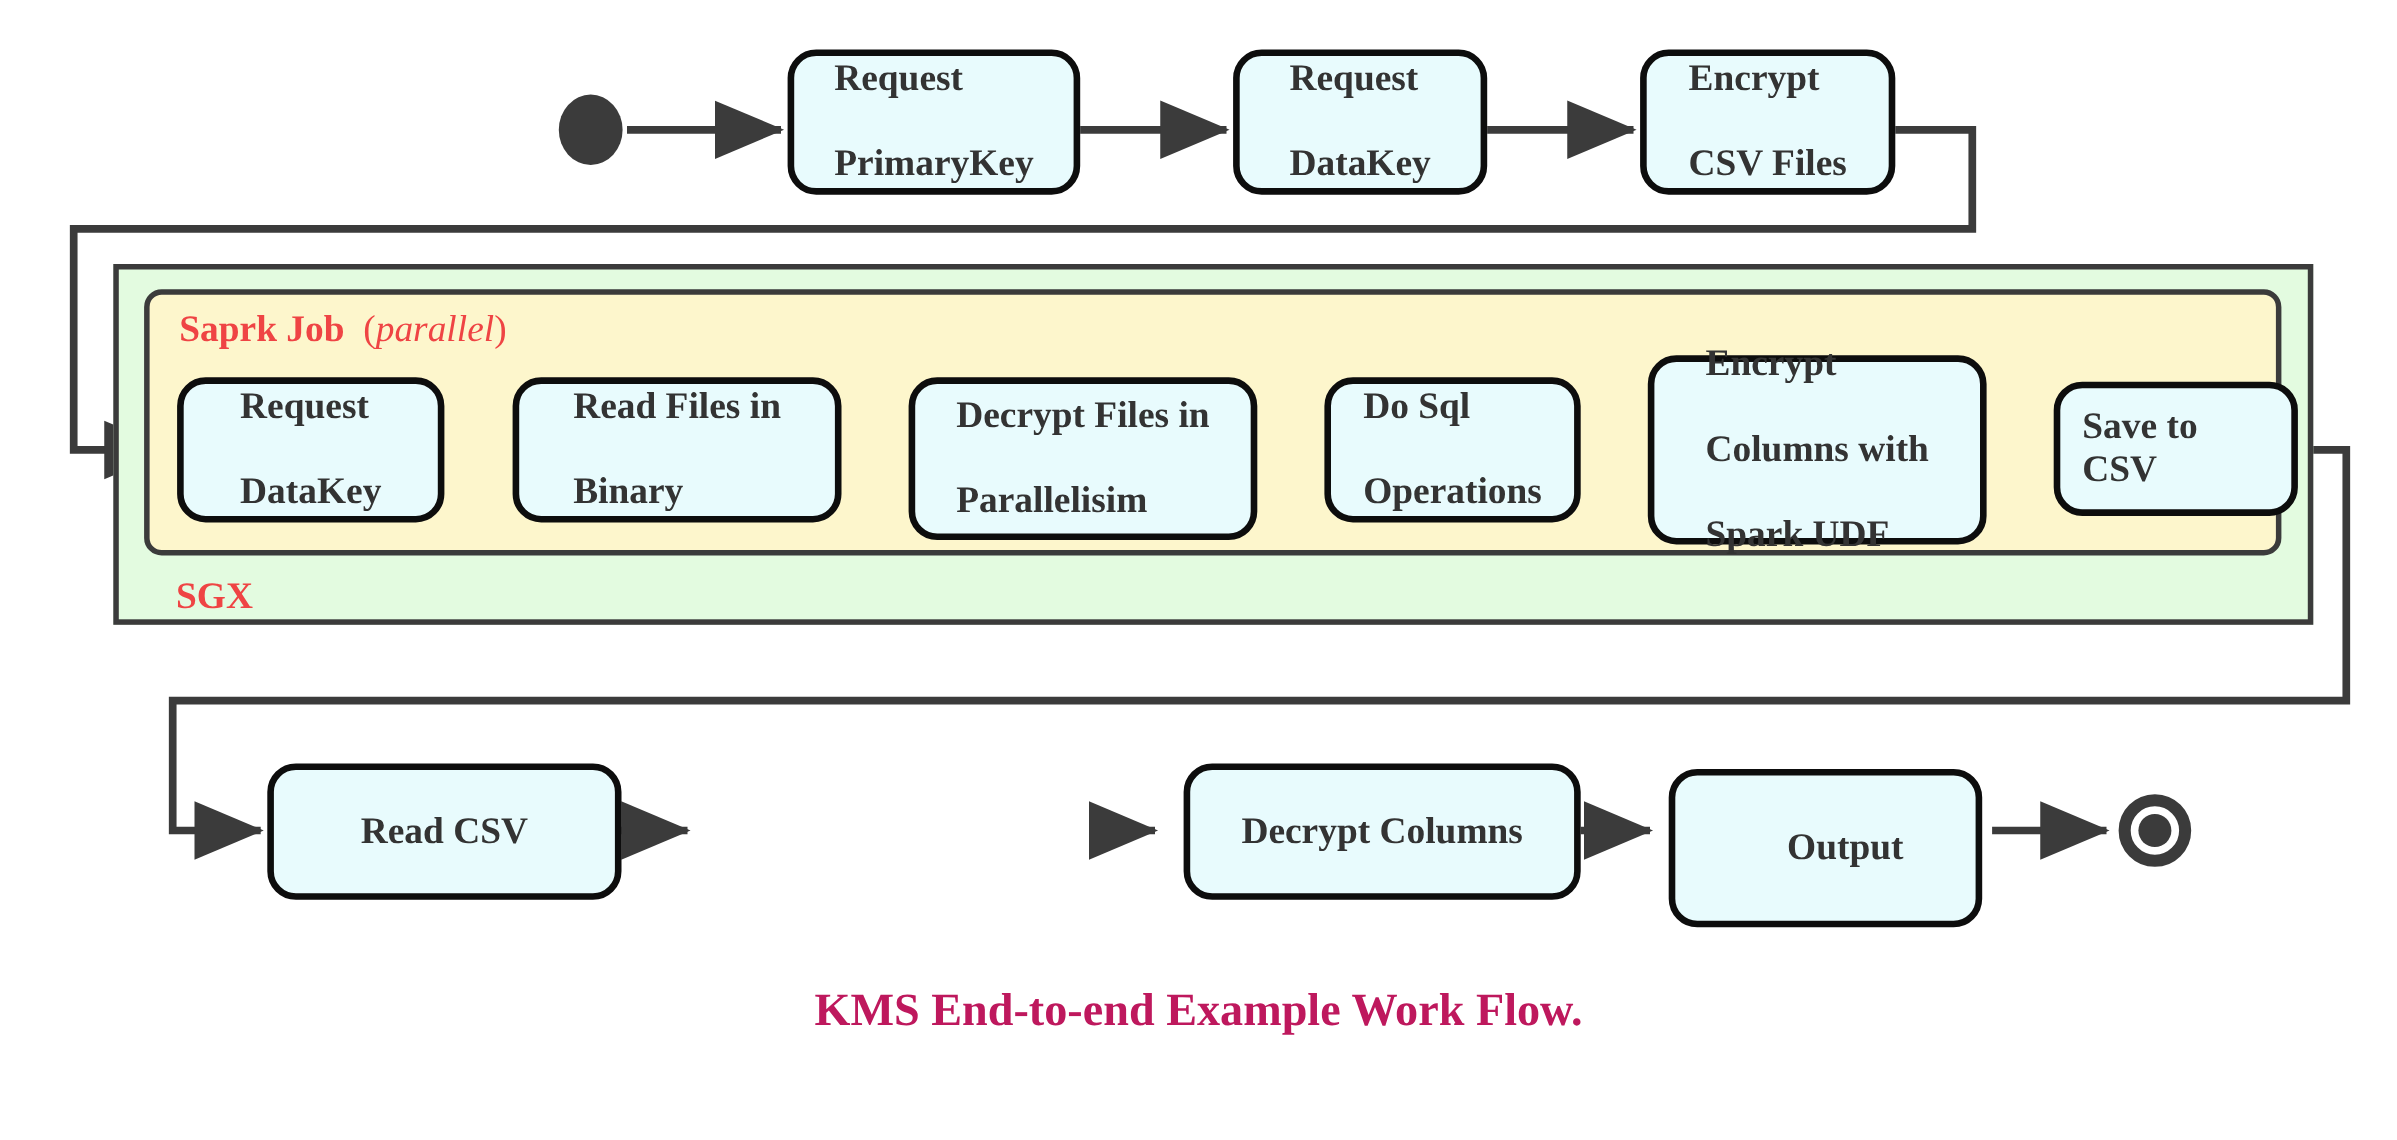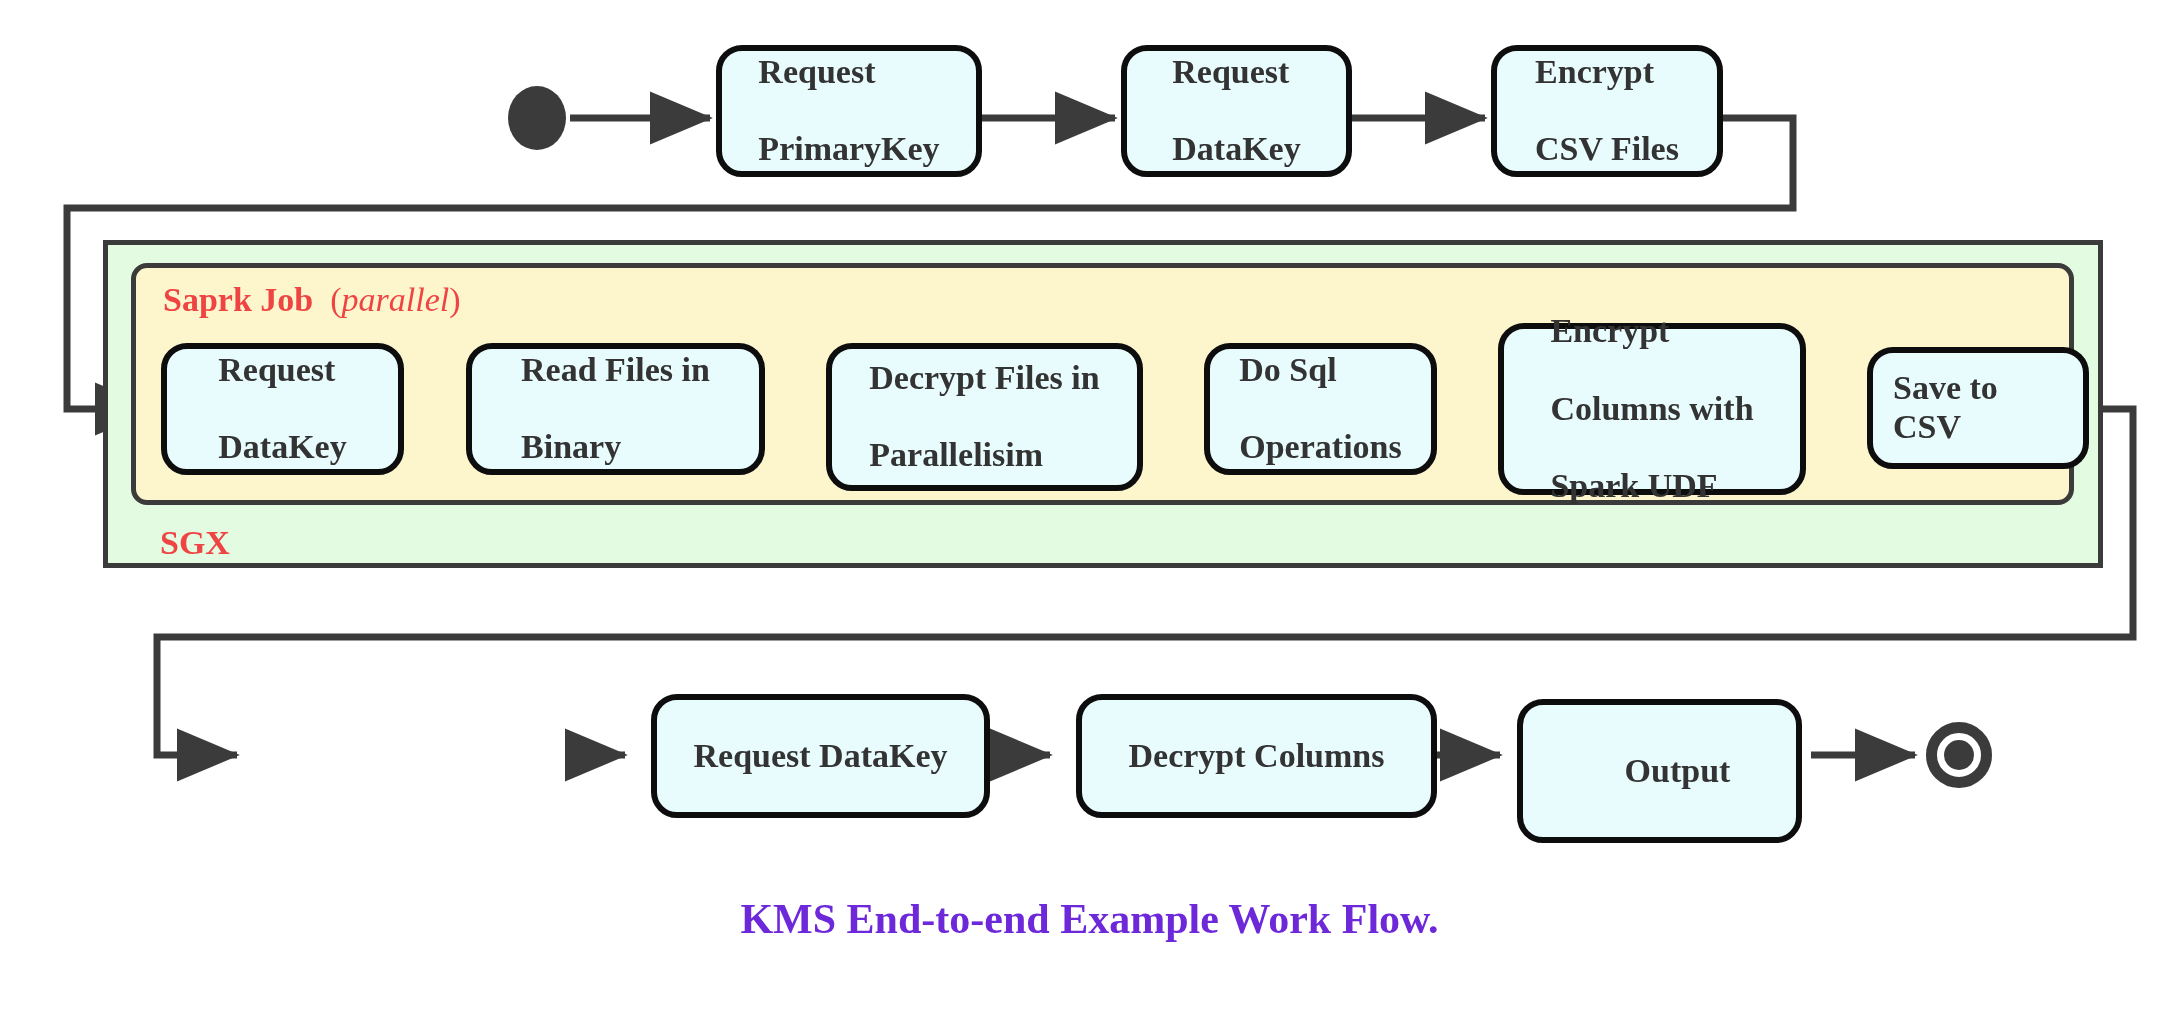--- a/index.html
+++ b/index.html
@@ -54,21 +54,21 @@
   }
   .grp-label .paren{font-weight:normal;}
   .grp-label .ital{font-style:italic;font-weight:normal;}
 
   .caption{
     position:absolute;
     left:0;width:2179px;
     text-align:center;
     font-weight:bold;
     font-size:42px;
-    color:#6d28d9;
+    color:#be185d;
     z-index:5;
   }
 
   .start-node{
     position:absolute;
     width:58px;height:64px;
     background:#3b3b3b;
     border-radius:50%;
     z-index:3;
   }
@@ -163,23 +163,23 @@
   </div>
   <div class="node" style="left:1498px;top:323px;width:308px;height:172px;">
     <span><span>Encrypt</span><br><span>Columns with</span><br><span>Spark UDF</span></span>
   </div>
   <div class="node" style="left:1867px;top:347px;width:222px;height:122px;font-family:Liberation Serif, serif;">
     <span>
         <span>Save to CSV</span>
       </span>
   </div>
 
-  <div class="node" style="left:651px;top:694px;width:339px;height:124px;">
+  <div class="node" style="left:243px;top:694px;width:322px;height:124px;">
     <span>
-        <span>Request DataKey</span>
+        <span>Read CSV</span>
       </span>
   </div>
   <div class="node" style="left:1076px;top:694px;width:361px;height:124px;">
     <span>
         <span>Decrypt Columns</span>
       </span>
   </div>
   <div class="node" style="left:1517px;top:699px;width:285px;height:144px;padding-left:36px;">
     <span>
         <span>Output</span>

